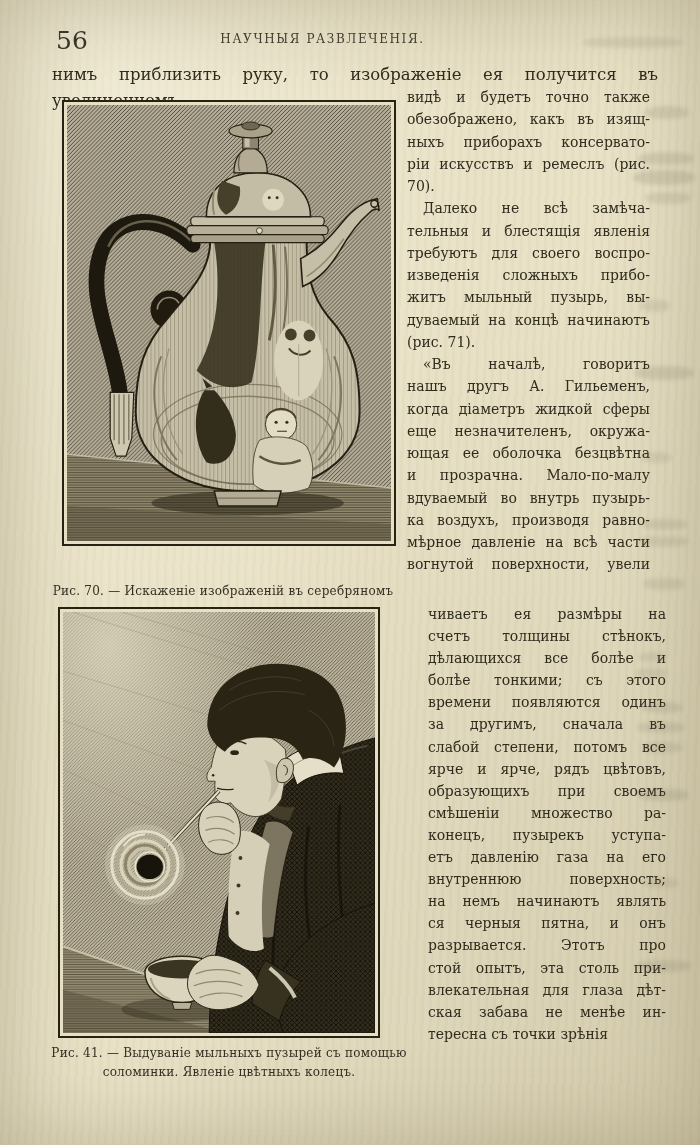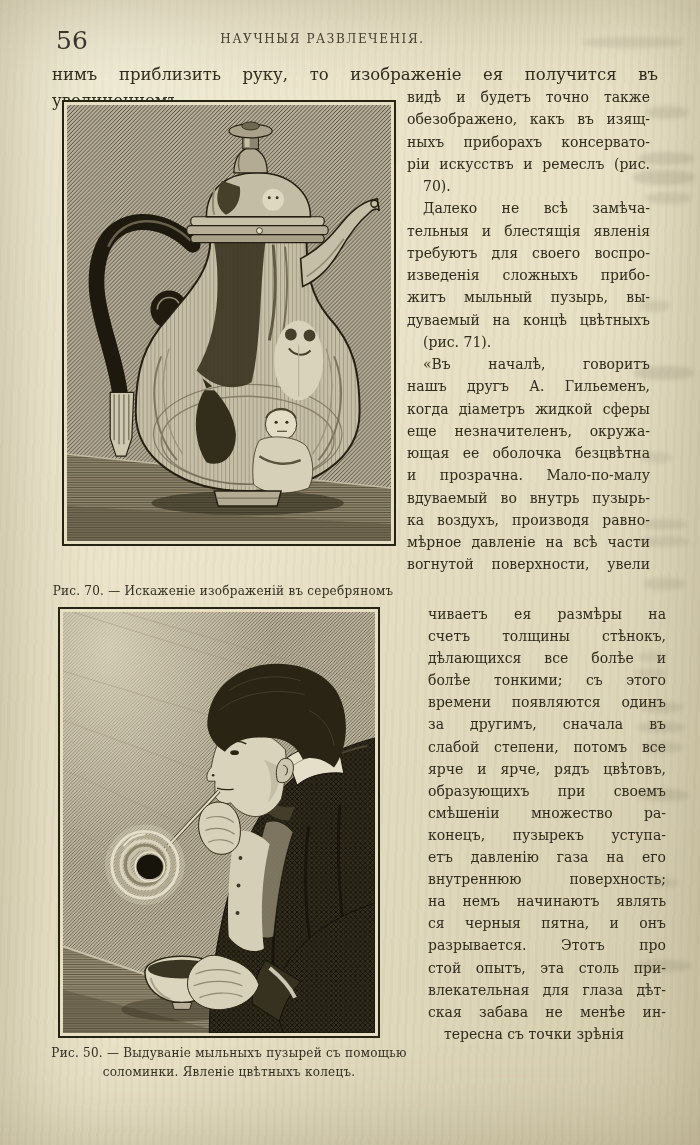--- a/index.html
+++ b/index.html
@@ -27,21 +27,21 @@
   .cap{position:absolute;font-size:12px;line-height:19px;text-align:center;
     letter-spacing:.25px;color:#332f22;}
   #cap70{left:46px;top:551px;width:354px;margin-top:31px;}
   #cap71{left:50px;top:1044px;width:358px;}
   .col{position:absolute;}
   #colA{left:407px;top:86px;width:243px;}
   #colB{left:428px;top:603px;width:238px;}
   .ln{height:22.25px;line-height:22.25px;font-size:14px;
     text-align:justify;text-align-last:justify;white-space:normal;}
   #colB .ln{height:22.1px;line-height:22.1px;}
-  .ln.nj{text-align-last:left;margin-left:16px;}
+  .ln.nj{text-align-last:left;}
   .ln.ind{text-indent:16px;}
   .sm{position:absolute;background:#5f5845;filter:blur(2px);border-radius:45%;display:block;}
 </style>
 </head>
 <body>
 
 <div class="page">
 
   <span class="pagenum">56</span>
   <div class="runtitle">НАУЧНЫЯ РАЗВЛЕЧЕНІЯ.</div>
@@ -231,36 +231,36 @@
       <path d="M148,350 C134,356 126,368 128,382 C131,397 146,406 165,404 C183,402 197,392 201,379 C197,367 185,357 171,353 C162,349 154,348 148,350 Z" fill="#d8d1b9" stroke="#292414" stroke-width="1"></path>
       <g stroke="#8f8770" stroke-width="1.2" fill="none">
         <path d="M136,368 C150,362 168,362 182,368"></path>
         <path d="M134,380 C150,374 170,374 184,380"></path>
         <path d="M140,392 C154,386 172,386 184,391"></path>
       </g>
     </svg>
   </div>
 
   <div class="cap" id="cap71">
-    <div>Рис. 50. — Выдуваніе мыльныхъ пузырей съ помощью</div>
+    <div>Рис. 41. — Выдуваніе мыльныхъ пузырей съ помощью</div>
     <div>соломинки. Явленіе цвѣтныхъ колецъ.</div>
   </div>
 
   <div class="col" id="colA">
       <div class="ln">видѣ и будетъ точно также</div>
       <div class="ln">обезображено, какъ въ изящ-</div>
       <div class="ln">ныхъ приборахъ консервато-</div>
       <div class="ln">ріи искусствъ и ремеслъ (рис.</div>
       <div class="ln nj">70).</div>
       <div class="ln ind">Далеко не всѣ замѣча-</div>
       <div class="ln">тельныя и блестящія явленія</div>
       <div class="ln">требуютъ для своего воспро-</div>
       <div class="ln">изведенія сложныхъ прибо-</div>
       <div class="ln">житъ мыльный пузырь, вы-</div>
-      <div class="ln">дуваемый на концѣ цвѣтныхъ</div>
+      <div class="ln">дуваемый на концѣ начинаютъ</div>
       <div class="ln nj">(рис. 71).</div>
       <div class="ln ind">«Въ началѣ, говоритъ</div>
       <div class="ln">нашъ другъ А. Гильеменъ,</div>
       <div class="ln">когда діаметръ жидкой сферы</div>
       <div class="ln">еще незначителенъ, окружа-</div>
       <div class="ln">ющая ее оболочка безцвѣтна</div>
       <div class="ln">и прозрачна. Мало-по-малу</div>
       <div class="ln">вдуваемый во внутрь пузырь-</div>
       <div class="ln">ка воздухъ, производя равно-</div>
       <div class="ln">мѣрное давленіе на всѣ части</div>

